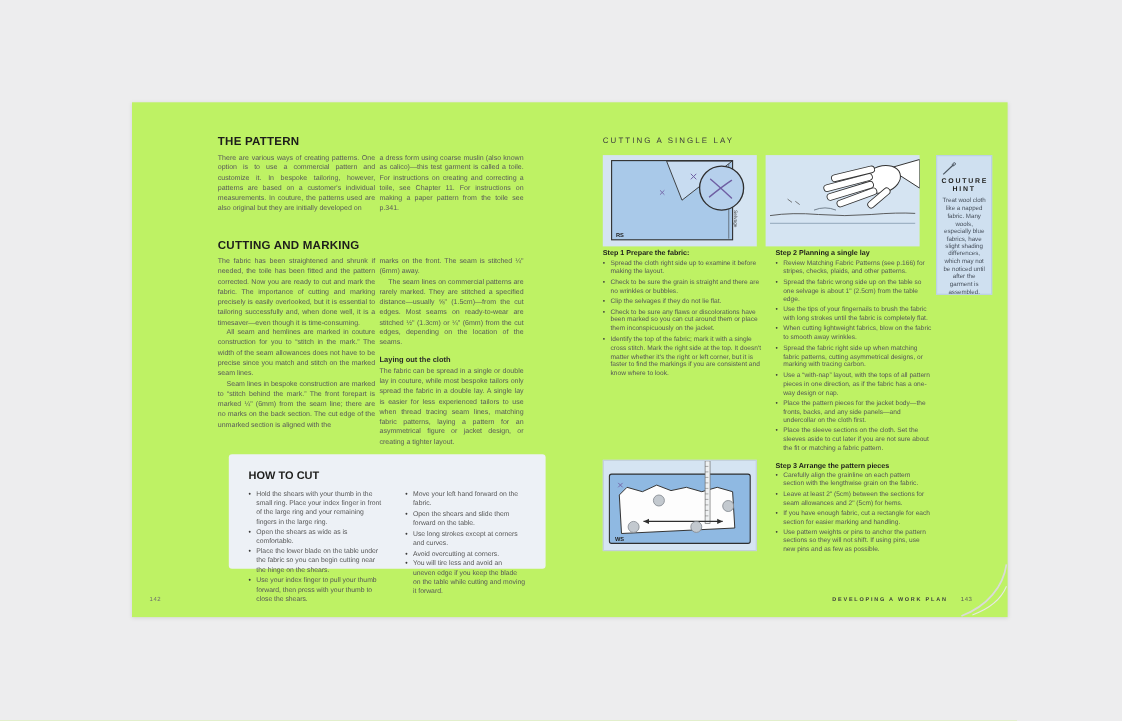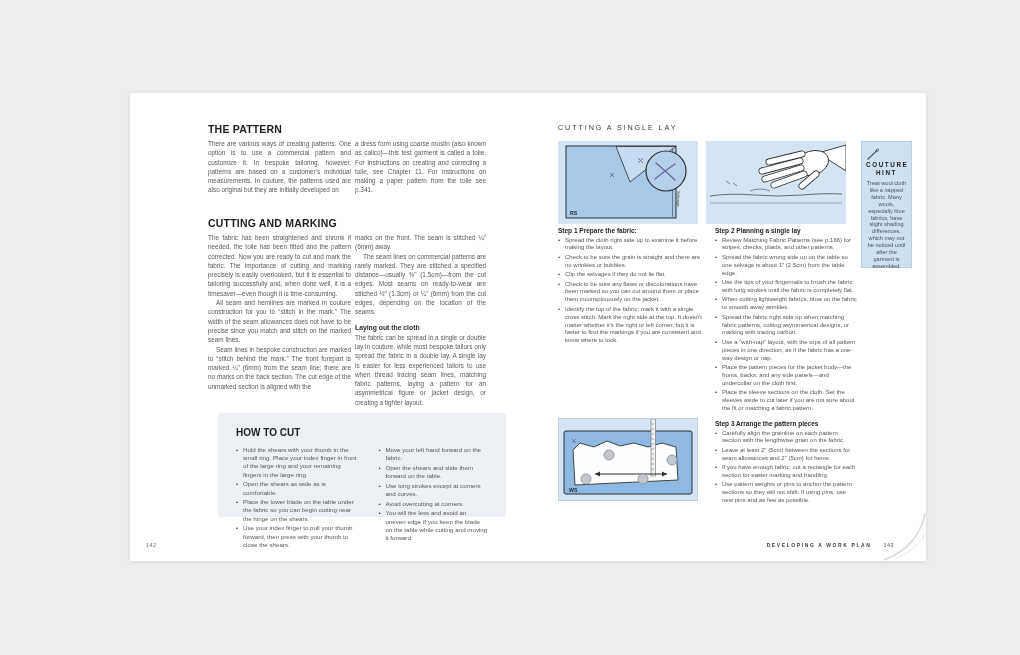--- a/index.html
+++ b/index.html
@@ -1,20 +1,20 @@
 <!DOCTYPE html>
 <html><head>
 <meta charset="utf-8">
 <style>
   * { margin:0; padding:0; box-sizing:border-box; }
   html,body { width:1020px; height:655px; overflow:hidden; background:#ededee;
               font-family:"Liberation Sans", sans-serif; }
   .stage { position:relative; width:1020px; height:655px; }
-  .spread { position:absolute; left:130px; top:93px; width:796px; height:468px;
-            background:#ffffff; box-shadow:0 1px 4px rgba(0,0,0,.10); }
+  .spread { position:absolute; left:120px; top:93px; width:796px; height:468px;
+            background:#bef264; box-shadow:0 1px 4px rgba(0,0,0,.10); }
   .abs { position:absolute; }
 
   
   h2.sec { font-size:10.5px; font-weight:bold; color:#1d1d1b; letter-spacing:.2px; }
   .body-col p { font-size:6.4px; line-height:9.3px; color:#595959; text-align:justify; }
   .body-col p + p { text-indent:8px; }
   h3.sub { font-size:6.8px; font-weight:bold; color:#2a2a2a; margin:7px 0 2px; }
   .caps-title { font-size:7.2px; font-weight:normal; color:#3c3c3c; letter-spacing:1.9px; }
 
   

